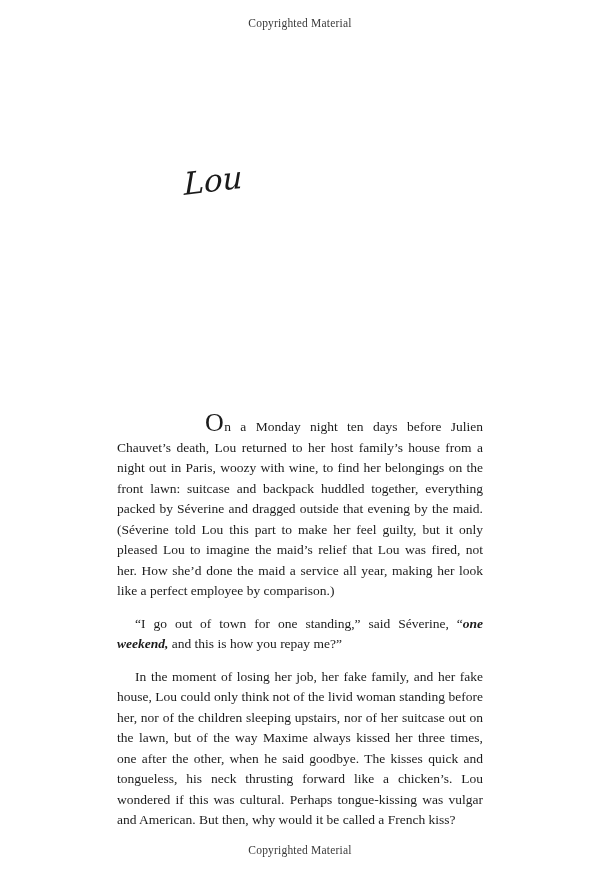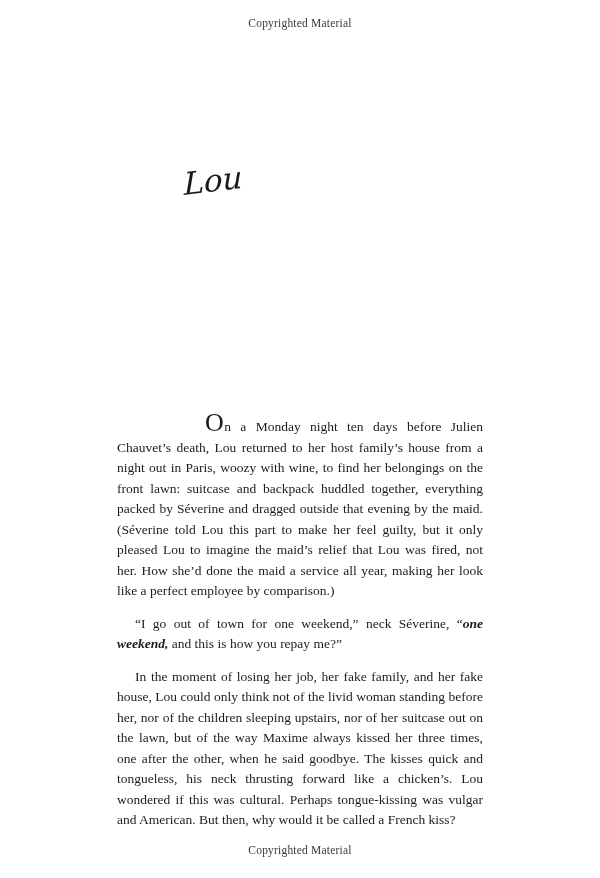--- a/index.html
+++ b/index.html
@@ -66,21 +66,21 @@
 <div class="page">
 
   <div class="copyright top">Copyrighted Material</div>
 
   <div class="chapter-title">Lou</div>
 
   <main class="text-block">
 
     <p class="para first"><span class="initial">O</span><span>n a Monday night ten days before Julien Chauvet’s death, Lou returned to her host family’s house from a night out in Paris, woozy with wine, to find her belongings on the front lawn: suitcase and backpack huddled together, everything packed by Séverine and dragged outside that evening by the maid. (Séverine told Lou this part to make her feel guilty, but it only pleased Lou to imagine the maid’s relief that Lou was fired, not her. How she’d done the maid a service all year, making her look like a perfect employee by comparison.)</span></p>
 
-    <p class="para indent"><span>“I go out of town for one weekend,” neck Séverine, “</span><em>one weekend,</em><span> and this is how you repay me?”</span></p>
+    <p class="para indent"><span>“I go out of town for one standing,” said Séverine, “</span><em>one weekend,</em><span> and this is how you repay me?”</span></p>
 
 
     <p class="para indent">In the moment of losing her job, her fake family, and her fake house, Lou could only think not of the livid woman standing before her, nor of the children sleeping upstairs, nor of her suitcase out on the lawn, but of the way Maxime always kissed her three times, one after the other, when he said goodbye. The kisses quick and tongueless, his neck thrusting forward like a chicken’s. Lou wondered if this was cultural. Perhaps tongue-kissing was vulgar and American. But then, why would it be called a French kiss?</p>
 
   </main>
 
   <div class="copyright bottom">Copyrighted Material</div>
 
 </div>
 

